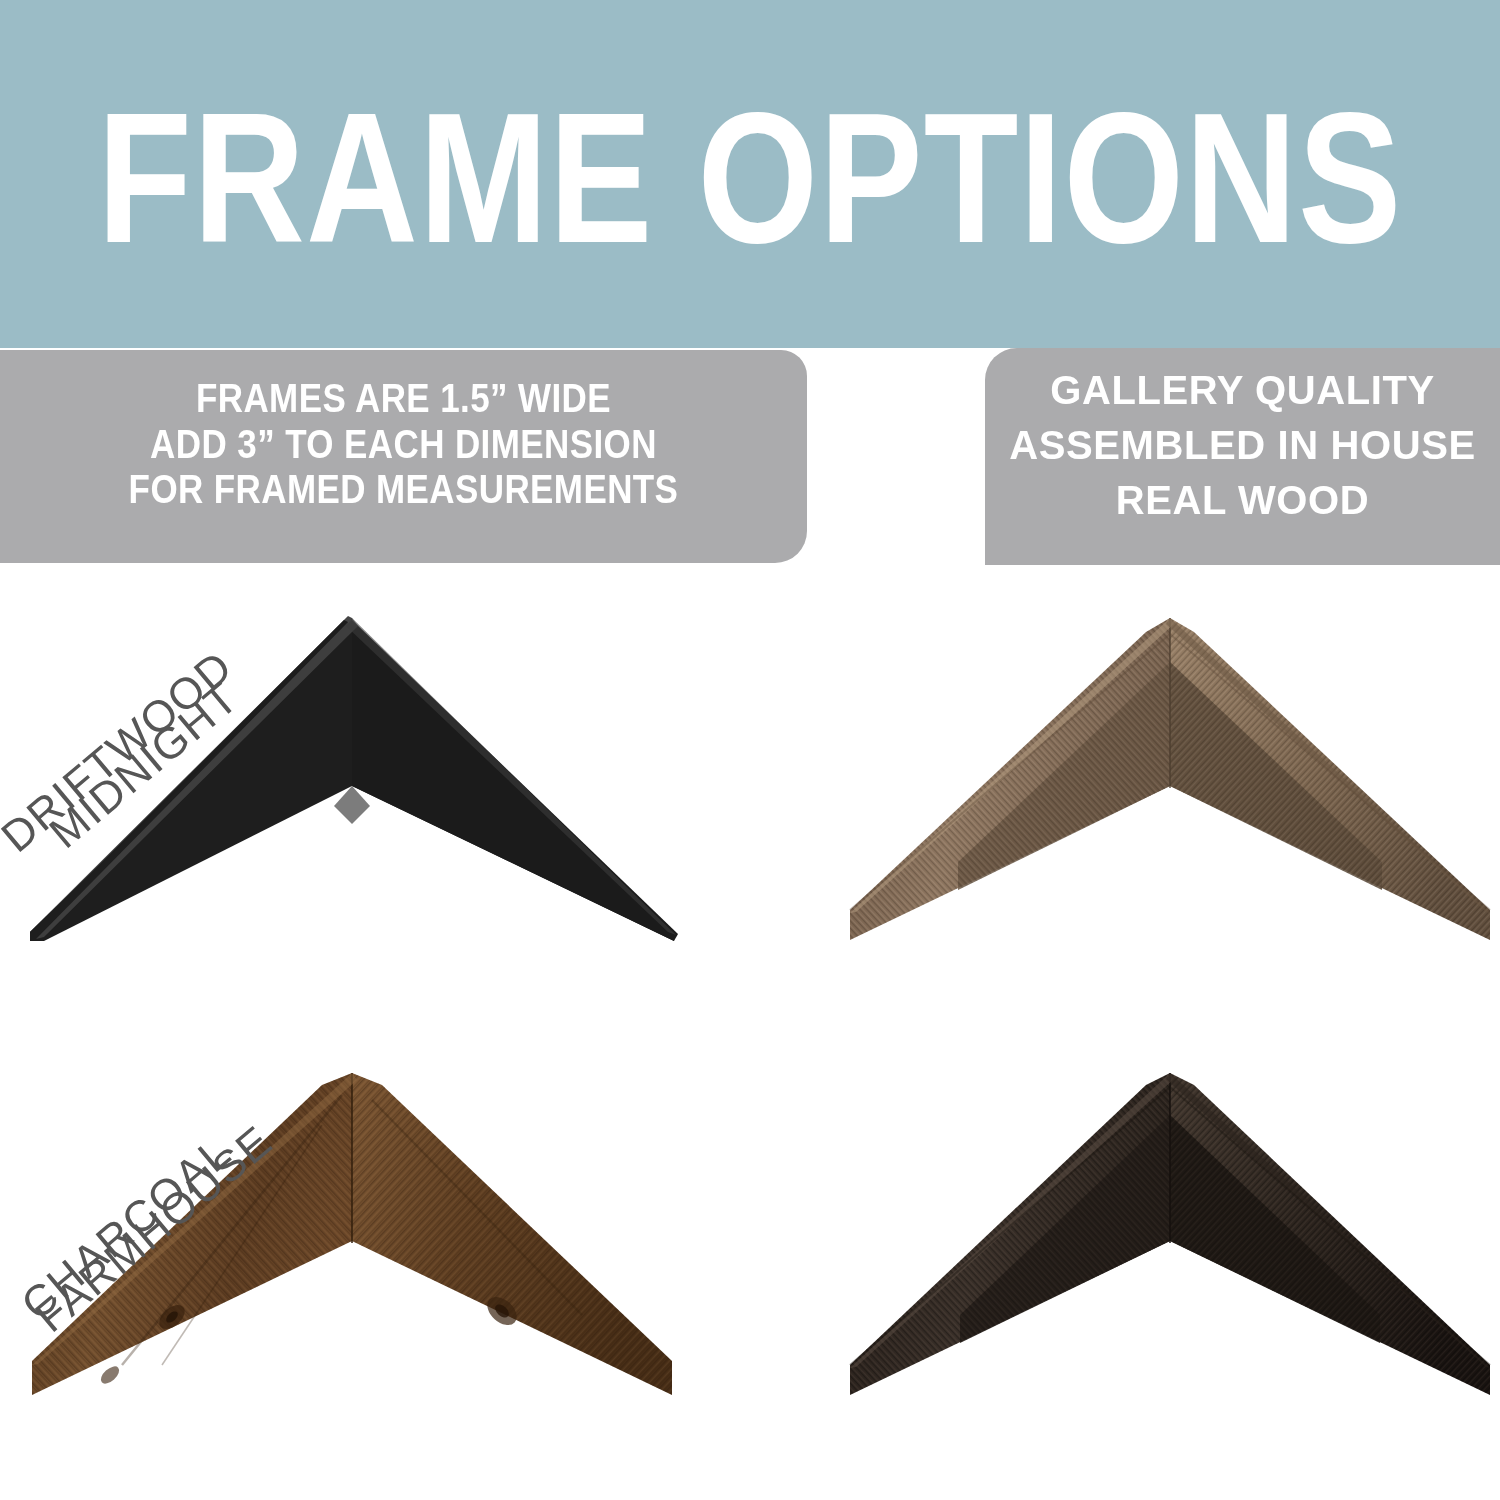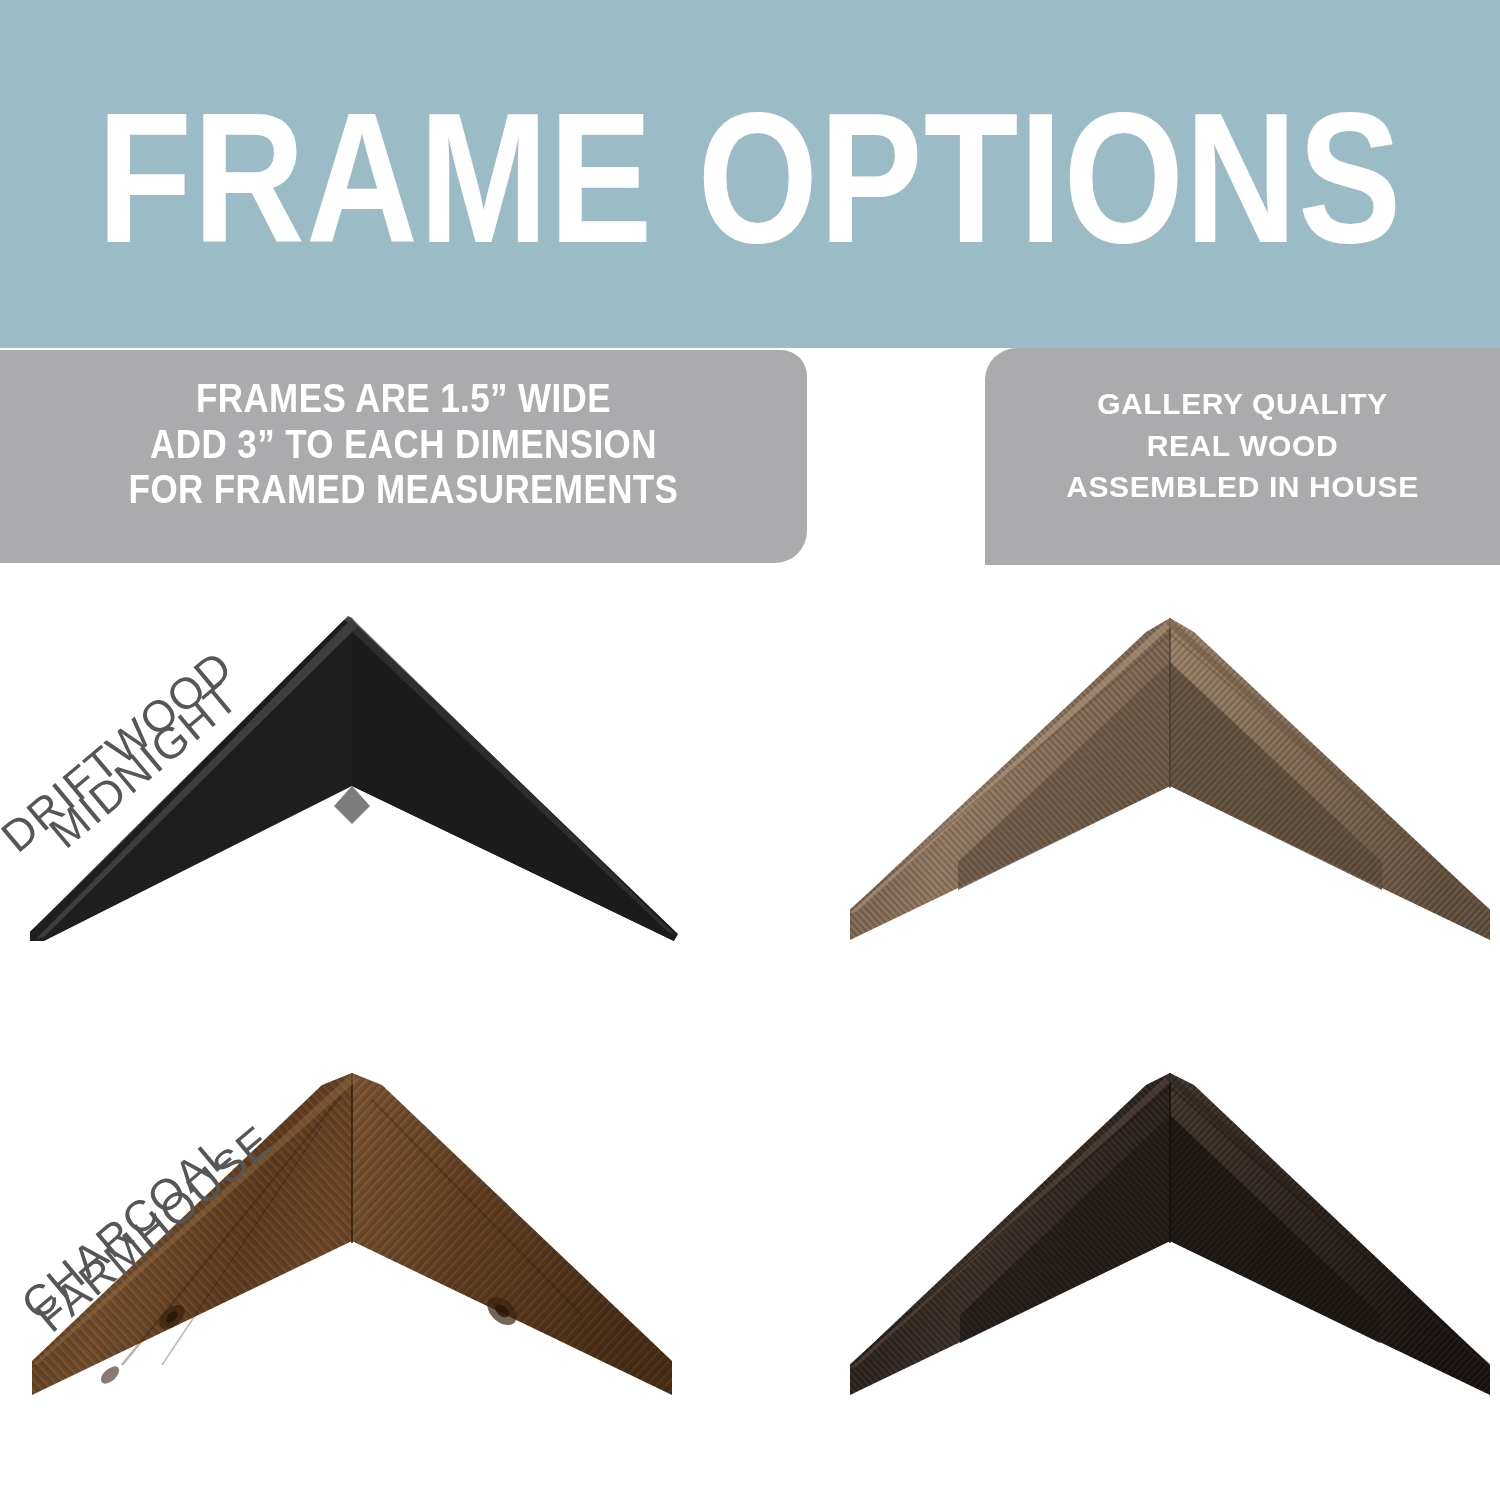--- a/index.html
+++ b/index.html
@@ -58,21 +58,21 @@
   }
   #quality-info-box{
     left:985px;top:348px;width:515px;height:217px;
     border-top-left-radius:32px;
     padding-bottom:22px;
     box-sizing:border-box;
   }
   #quality-info-box .line{
     font-family:"Liberation Sans", sans-serif;
     font-weight:700;
-    font-size:30px;
+    font-size:40px;
     line-height:1.38;
     letter-spacing:0.6px;
     white-space:nowrap;
   }
 
   
   .frame-sample{position:absolute;}
   .frame-art{
     position:absolute;left:0;top:0;
     width:100%;height:100%;
@@ -108,22 +108,22 @@
 </div>
 
 <div class="info-box" id="measurement-info-box">
   <div class="line">FRAMES ARE 1.5” WIDE</div>
   <div class="line">ADD 3” TO EACH DIMENSION</div>
   <div class="line">FOR FRAMED MEASUREMENTS</div>
 </div>
 
 <div class="info-box" id="quality-info-box">
   <div class="line">GALLERY QUALITY</div>
+  <div class="line">ASSEMBLED IN HOUSE</div>
   <div class="line">REAL WOOD</div>
-  <div class="line">ASSEMBLED IN HOUSE</div>
 </div>
 
 <div class="frame-sample" id="frame-sample-midnight">
   <svg class="frame-art" viewBox="0 0 660 340" preserveAspectRatio="none">
     <defs>
       <linearGradient id="mnLeft" x1="0" y1="0" x2="1" y2="0">
         <stop offset="0%" stop-color="#121212"></stop>
         <stop offset="55%" stop-color="#242424"></stop>
         <stop offset="100%" stop-color="#1a1a1a"></stop>
       </linearGradient>

